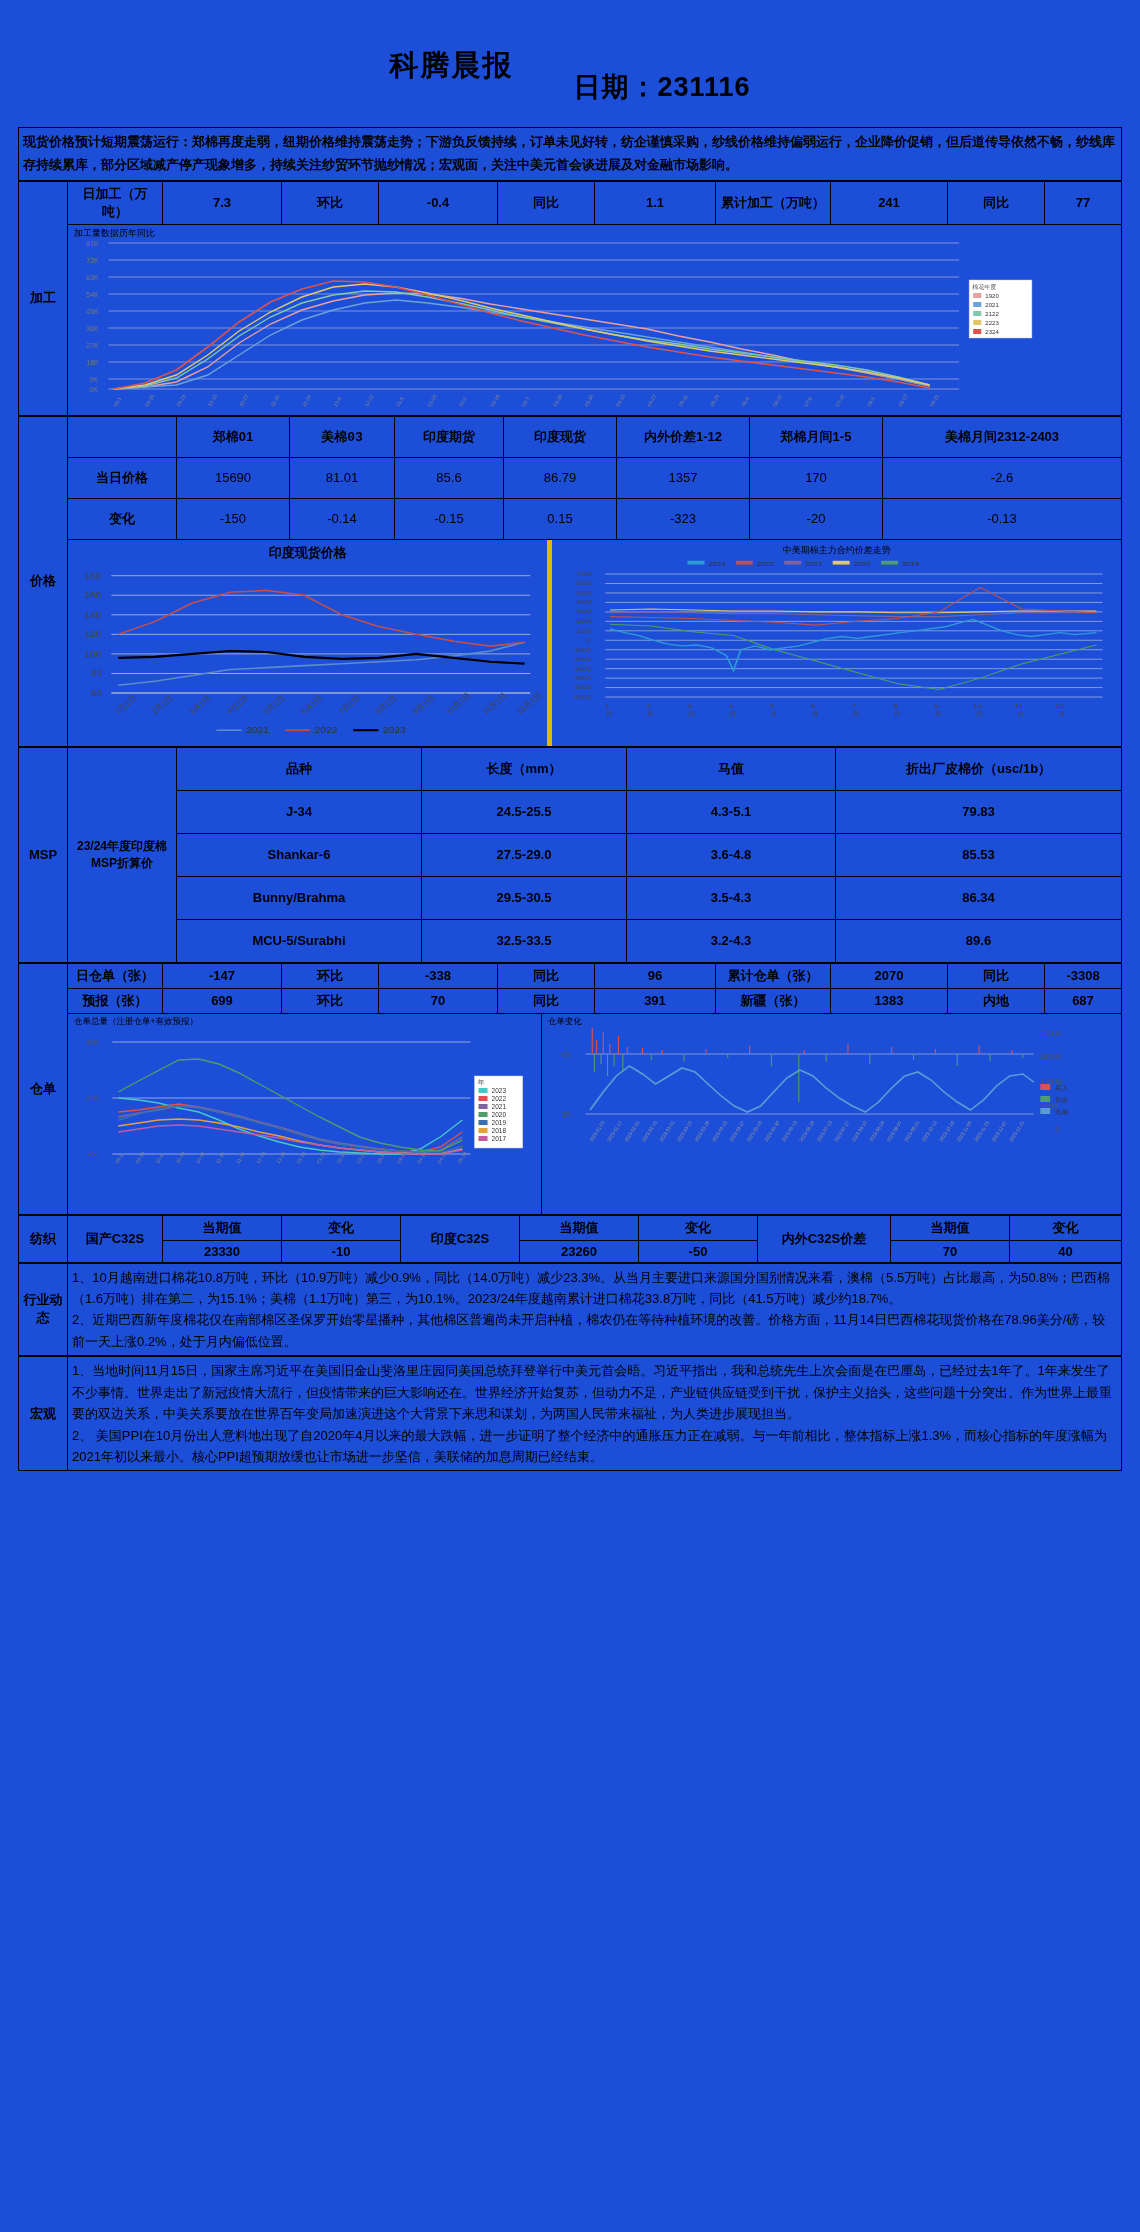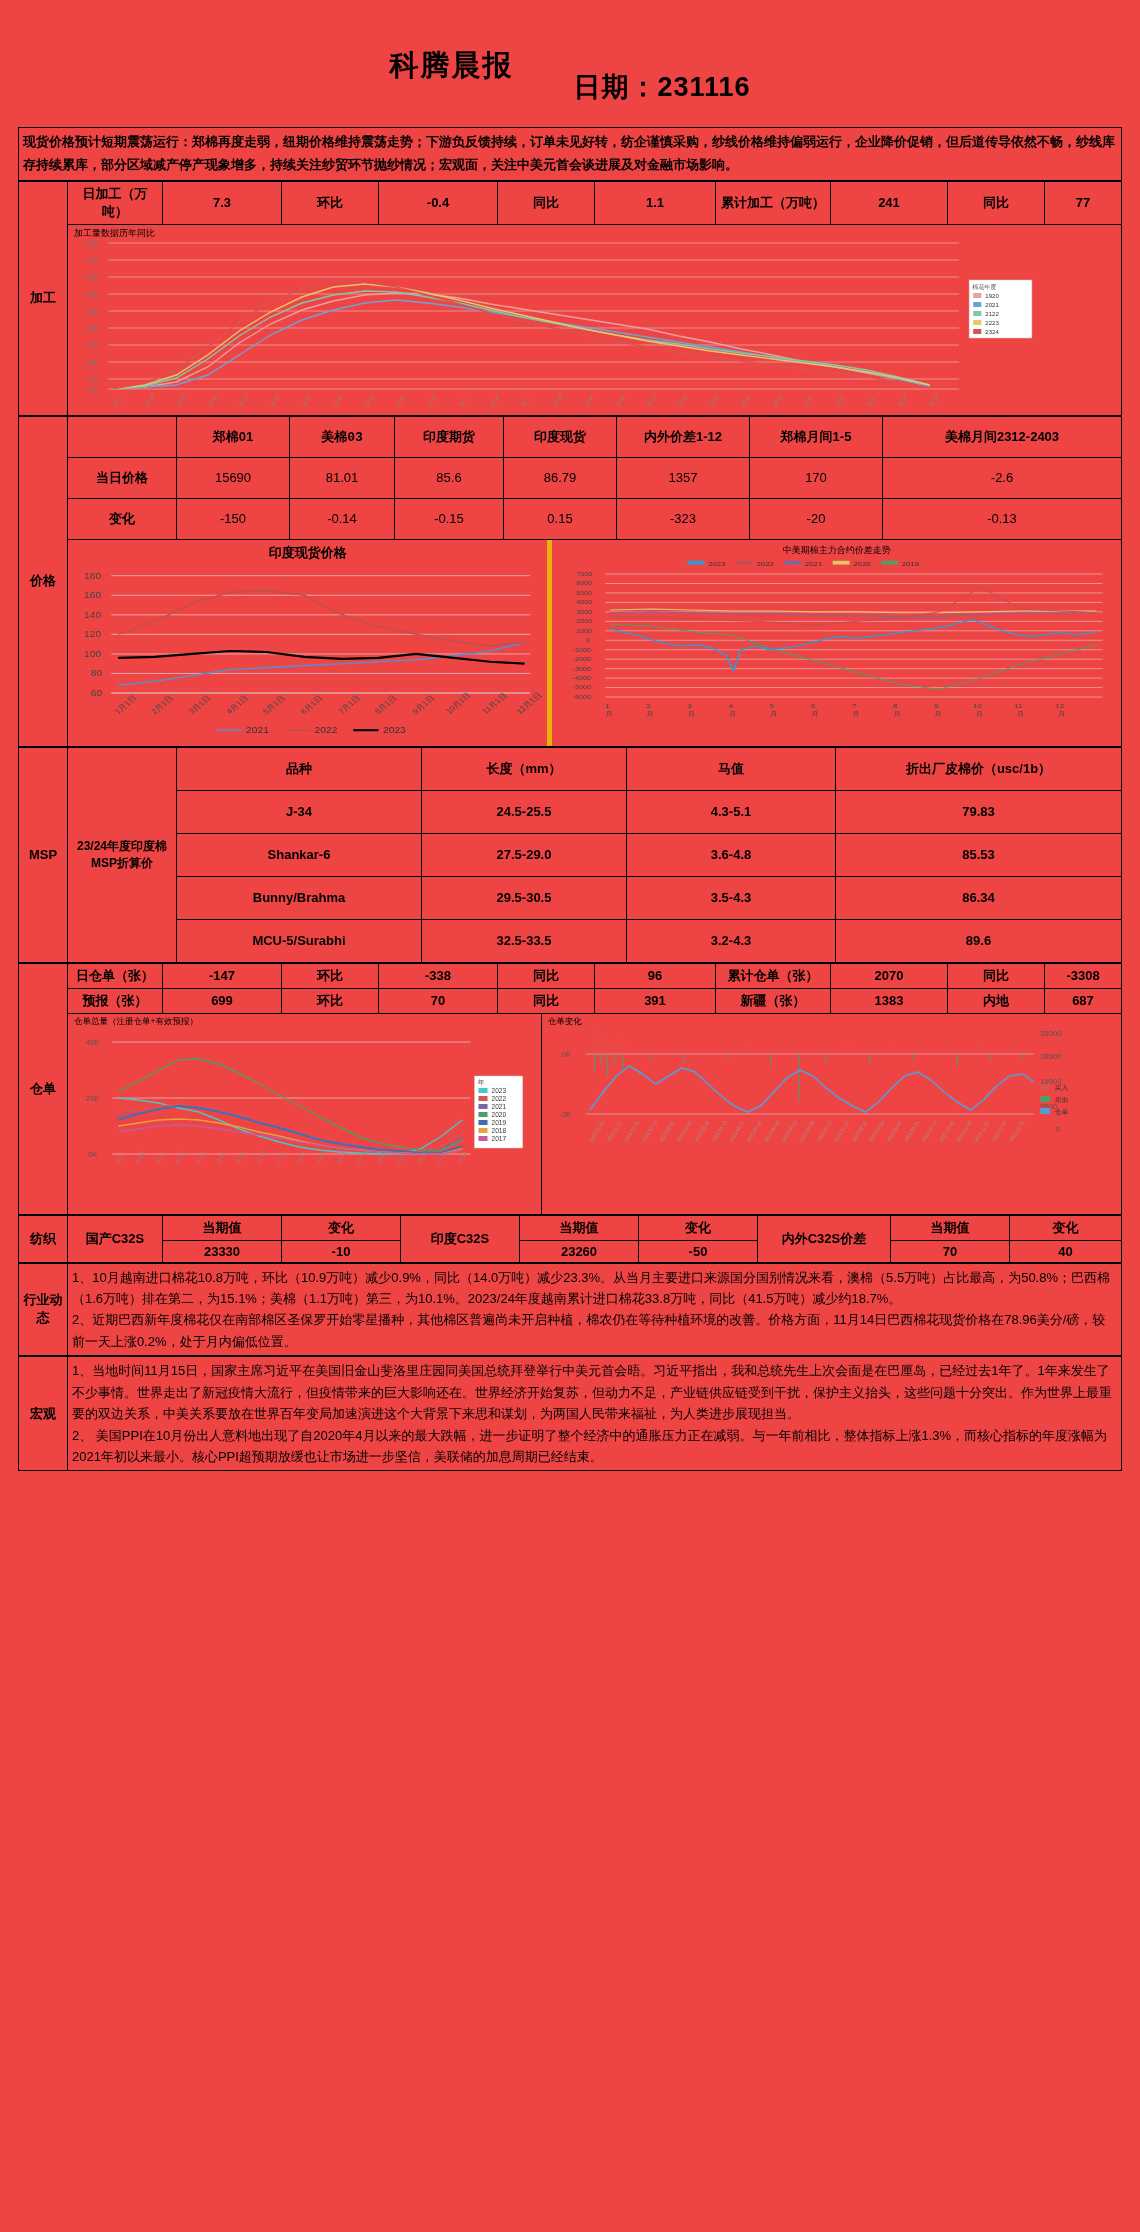--- a/index.html
+++ b/index.html
@@ -1,17 +1,17 @@
 <!DOCTYPE html>
 <html><head>
 <meta charset="utf-8">
 <style>
   html,body{margin:0;padding:0;background:#fff;}
   body{font-family:"Liberation Sans","DejaVu Sans",sans-serif;color:#000;}
-  .page{width:1140px;min-height:2232px;margin:0 auto;position:relative;background:#ef4444;box-sizing:border-box;padding:8px 18px 8px 18px;}
+  .page{width:1140px;min-height:2232px;margin:0 auto;position:relative;background:#1d4ed8;box-sizing:border-box;padding:8px 18px 8px 18px;}
   .title-row{display:flex;align-items:center;justify-content:center;gap:60px;padding:18px 0 22px 0;}
   .title-main{font-size:29px;font-weight:bold;letter-spacing:2px;}
   .title-date{font-size:27px;font-weight:bold;letter-spacing:1px;margin-top:43px;}
   table.grid{border-collapse:collapse;width:100%;table-layout:fixed;}
   table.grid td{border:1px solid #000;padding:3px 4px;font-size:13px;vertical-align:middle;}
   .lbl{font-weight:bold;text-align:center;}
   .ctr{text-align:center;}
   .summary{font-size:13.5px;line-height:1.75;padding:10px 12px;font-weight:bold;}
   
   .chart-box{position:relative;width:100%;height:100%;box-sizing:border-box;}

